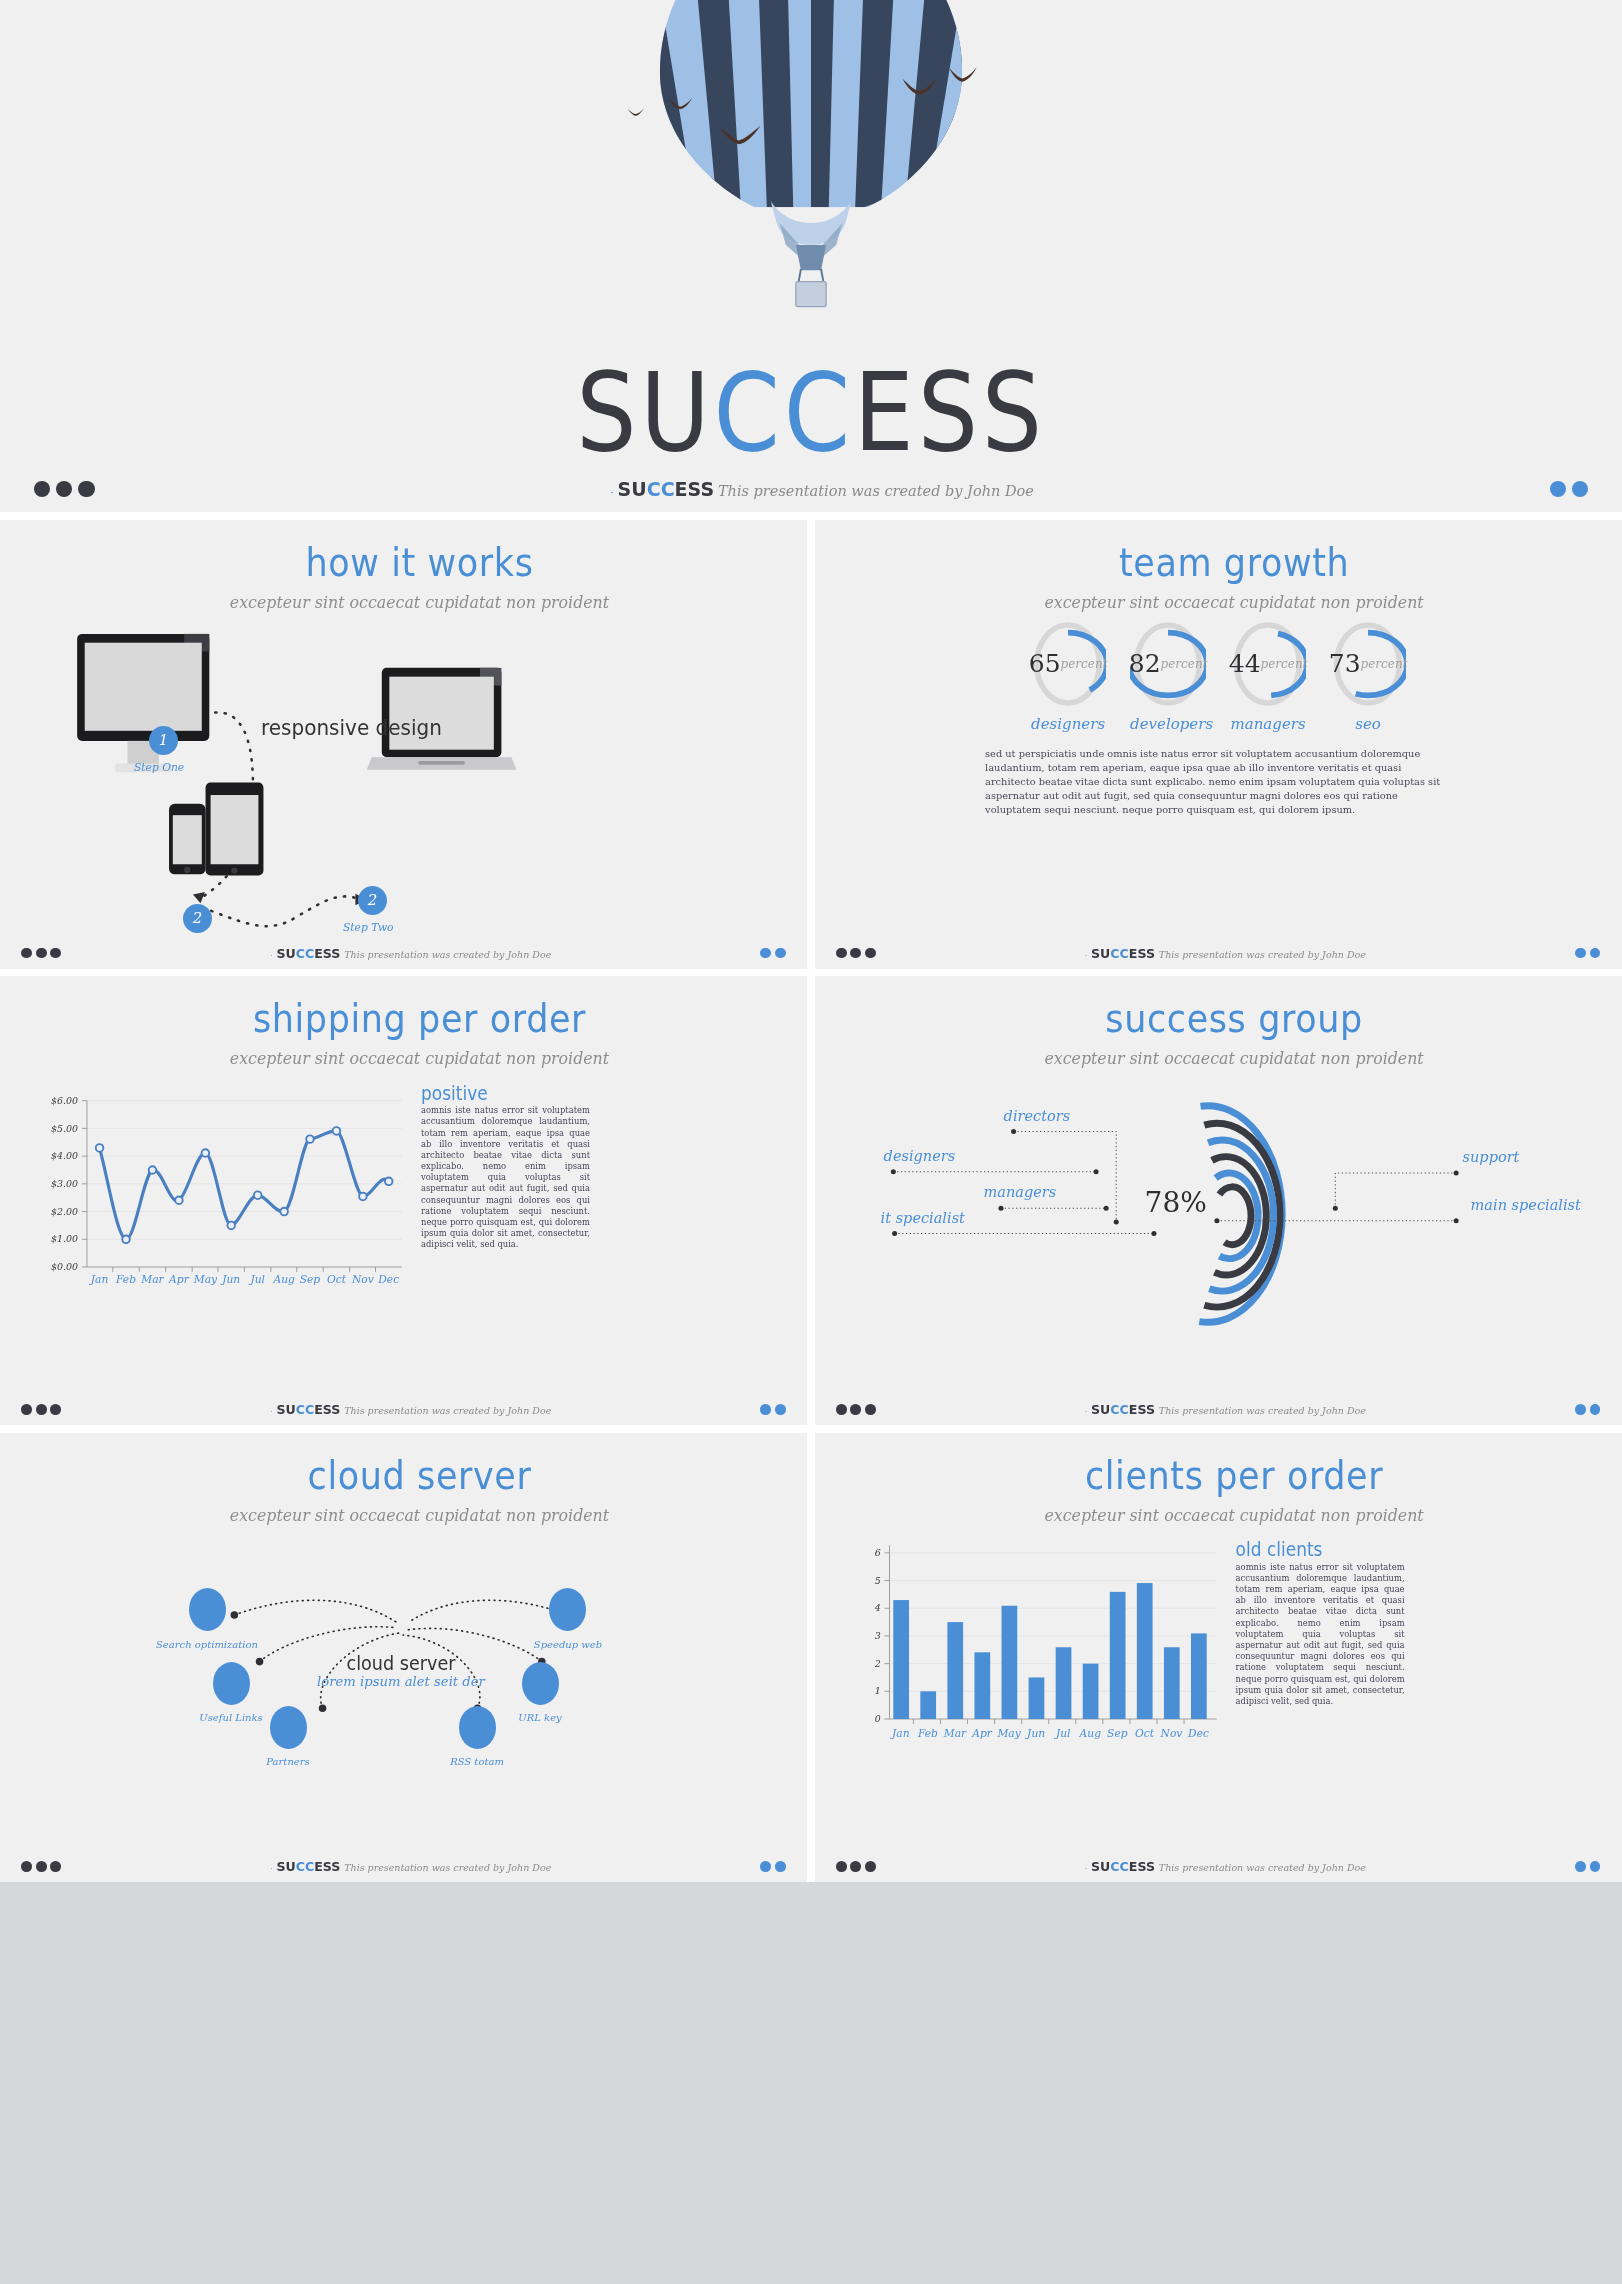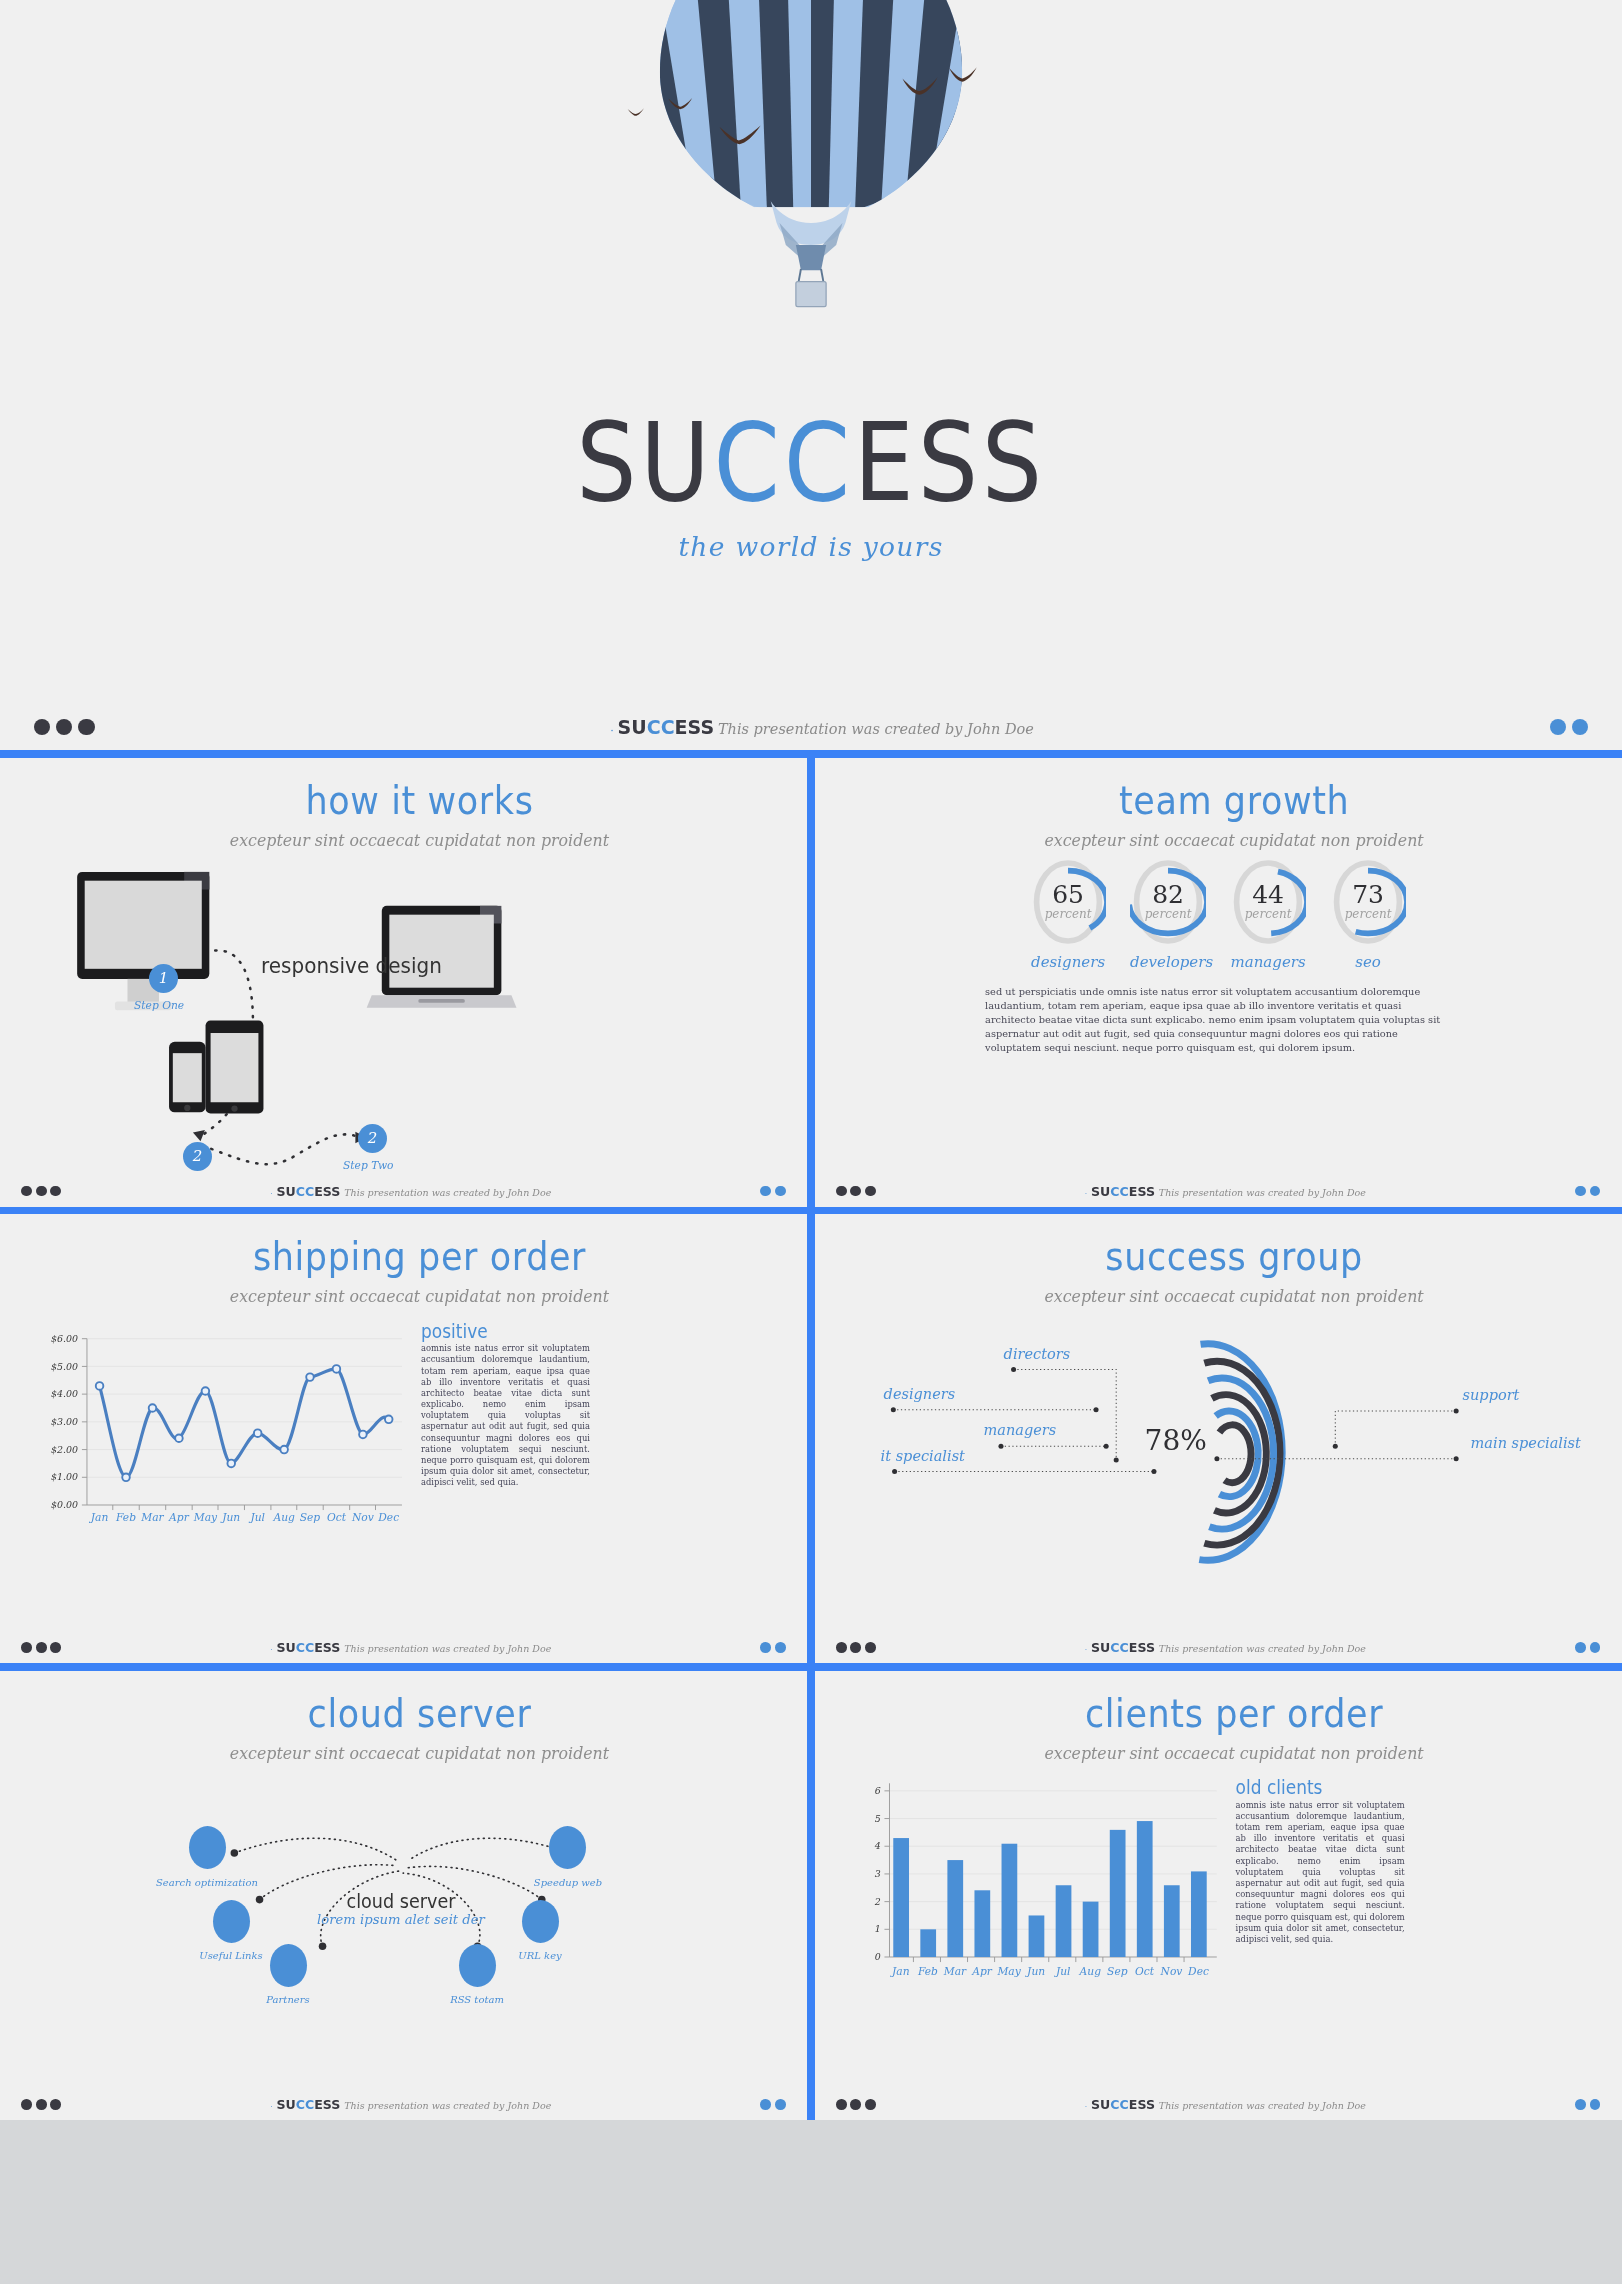--- a/index.html
+++ b/index.html
@@ -5,25 +5,25 @@
   * { box-sizing: border-box; margin: 0; padding: 0; }
   html, body {
     width: 1622px;
     height: 2284px;
     background: #d5d7d9;
     font-family: "DejaVu Sans", sans-serif;
     overflow: hidden;
   }
   .deck {
     width: 1622px;
-    height: 2120px;
+    height: 1882px;
     display: flex;
     flex-direction: column;
     gap: 7.6px;
-    background: #3b82f6;
+    background: #ffffff;
   }
   .row { display: flex; gap: 7.6px; flex: 0 0 auto; }
   .slide {
     background: #f0f0f0;
     position: relative;
     overflow: hidden;
   }
   .slide-hero { width: 1622px; height: 901px; }
   .slide-half { width: 807px; height: 449px; padding-left: 32px; }
 
@@ -120,21 +120,21 @@
     position: absolute; color: #333;
     font-family: "DejaVu Sans", sans-serif; font-size: 20px;
     white-space: nowrap; transform: scaleY(1.1);
   }
 
   
   .gauges { display: flex; justify-content: center; gap: 24px; margin-top: 5px; }
   .gauge { width: 76px; text-align: center; }
   .gauge-ring { position: relative; width: 76px; height: 88px; }
   .gauge-val {
-    position: absolute; inset: 0; display: flex; flex-direction: column;
+    position: absolute; inset: 0; display: flex; flex-direction: row;
     align-items: center; justify-content: center;
   }
   .gauge-num {
     font-family: "DejaVu Serif", serif; font-size: 25px; color: #2f2f33; line-height: 1;
   }
   .gauge-pct { font-family: "DejaVu Serif", serif; font-size: 12px; color: #a0a0a0; font-style: italic; }
   .gauge-label {
     margin-top: 7.6px; color: #4a8fd6;
     font-family: "DejaVu Serif", serif; font-size: 15px; font-style: italic;
   }

